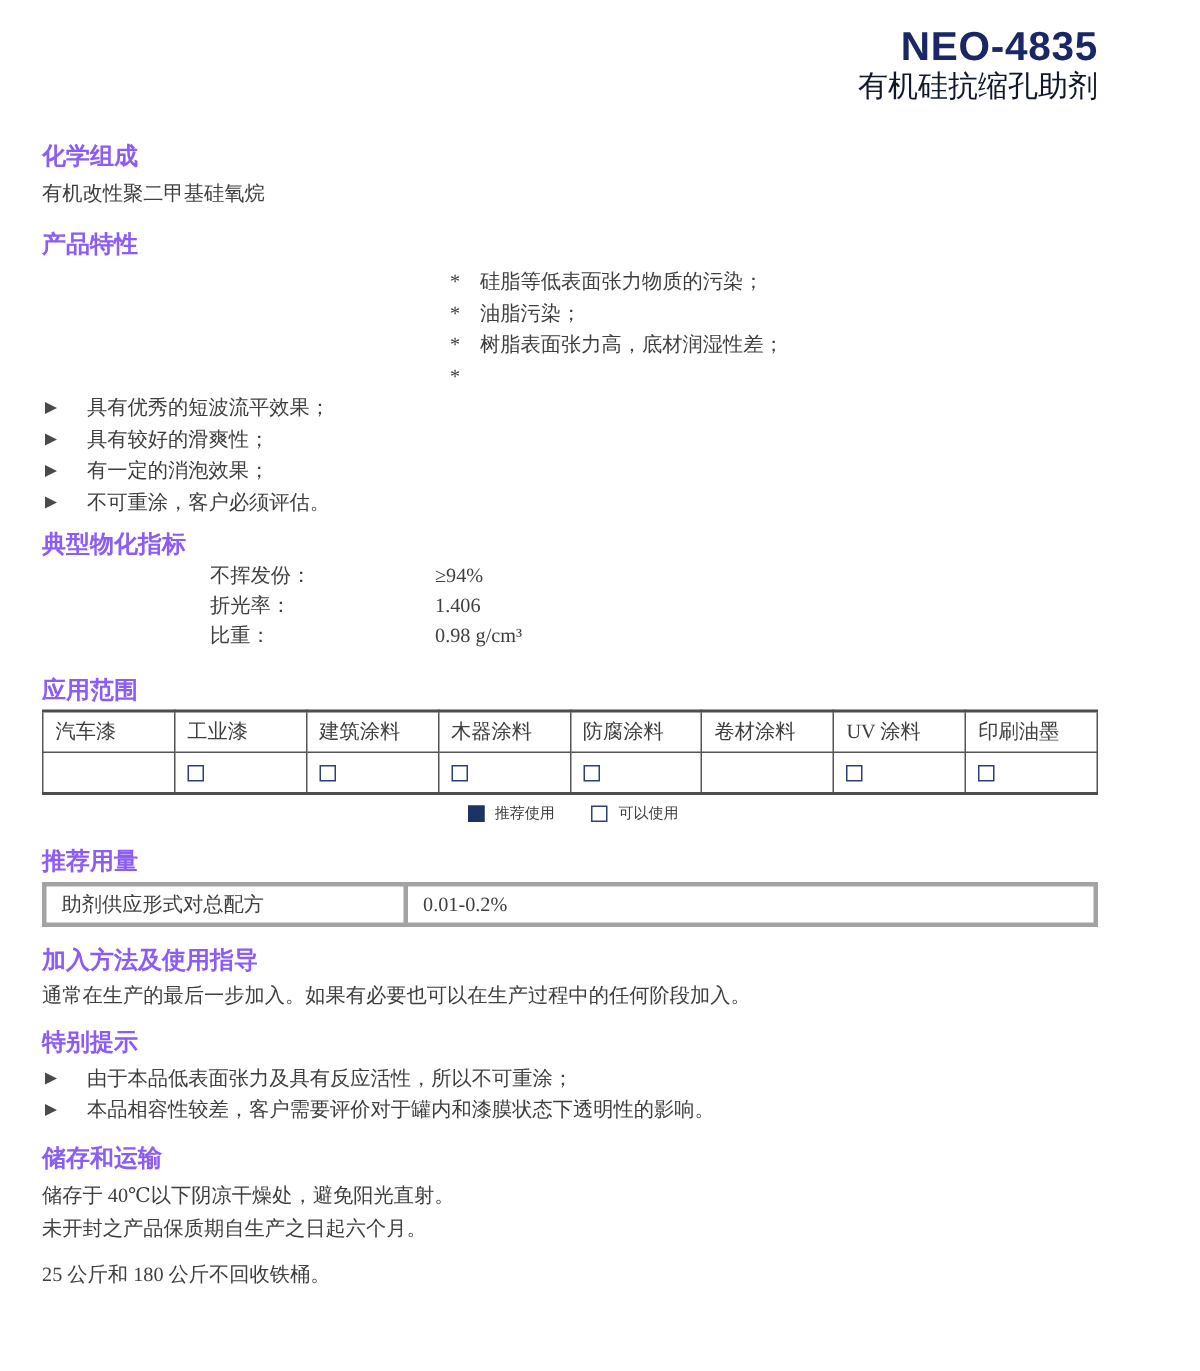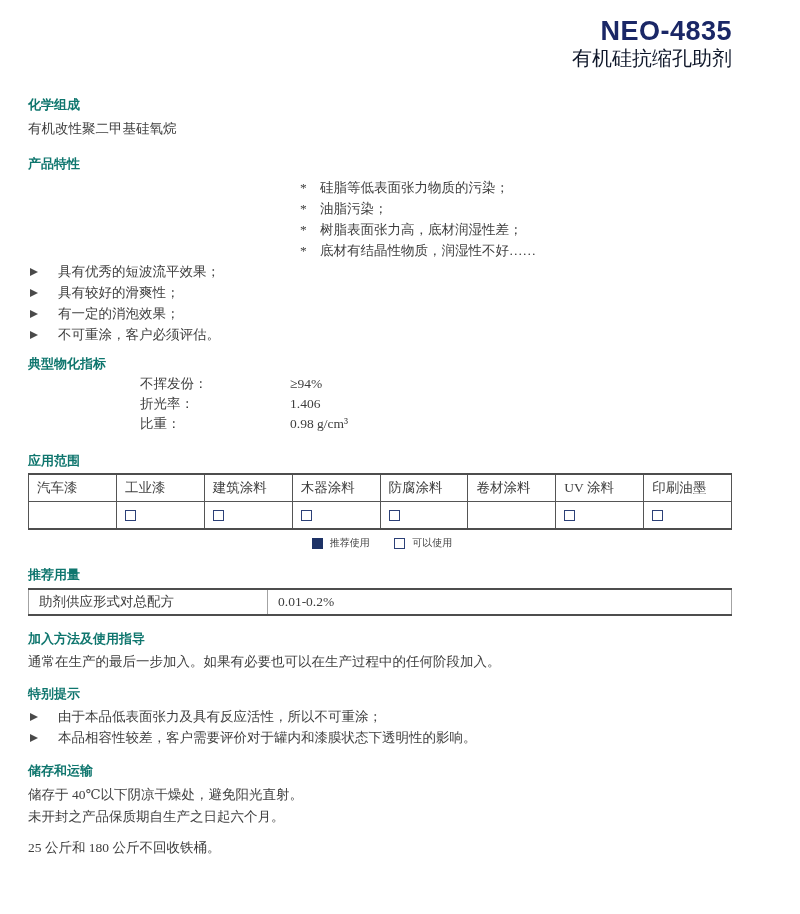--- a/index.html
+++ b/index.html
@@ -15,22 +15,22 @@
   .doc-header { text-align:right; margin-top:4px; }
   .doc-title {
     font-family:"Liberation Sans","DejaVu Sans",sans-serif;
     font-weight:bold; font-size:27px; line-height:30px;
     color:#1a2766; letter-spacing:0.5px;
   }
   .doc-subtitle { font-size:20px; line-height:24px; color:#0f172a; }
 
   
   .section-heading {
-    font-size:13px; line-height:21px; font-weight:bold;
-    color:#0f766e; margin:0;
+    font-size:16px; line-height:21px; font-weight:bold;
+    color:#8b5cf6; margin:0;
   }
   .body-text { font-size:13.5px; line-height:19px; }
 
   .sec-chemical { margin-top:24px; }
   .sec-chemical .body-text { margin-top:4px; }
 
   .sec-features { margin-top:15px; }
   .bullet-list { margin:3px 0 0 0; padding:0; list-style:none; }
   .bullet-row { display:flex; line-height:21px; font-size:13.5px; }
   .bullet-marker-box { width:30px; flex:0 0 30px; display:flex; align-items:center; padding-left:2px; box-sizing:border-box; }
@@ -66,21 +66,21 @@
   .legend-item { display:inline-block; margin-left:22px; }
   .legend-square { display:inline-block; width:9px; height:9px; vertical-align:middle; margin-right:7px; }
   .legend-square.filled { background:#1d3266; border:1px solid #1d3266; }
   .legend-square.empty { background:#ffffff; border:1px solid #2c4077; }
 
   .sec-dosage { margin-top:12px; }
   .dosage-table {
     width:100%; border-collapse:collapse; table-layout:fixed; margin-top:3px;
     border-top:2px solid #4d4d4d; border-bottom:2px solid #4d4d4d;
   }
-  .dosage-table td { border:1px solid #a3a3a3; font-size:13.5px; padding:3px 10px; height:18px; }
+  .dosage-table td { border:3px solid #a3a3a3; font-size:13.5px; padding:3px 10px; height:18px; }
   .dosage-label-cell { width:218px; }
 
   .sec-usage { margin-top:12px; }
   .sec-usage .body-text { margin-top:3px; }
 
   .sec-notes { margin-top:12px; }
   .sec-notes .bullet-list { margin-top:2px; }
 
   .sec-storage { margin-top:12px; }
   .storage-lines { margin-top:3px; }
@@ -116,21 +116,20 @@
           <li class="sub-bullet-row">
             <span class="sub-marker">*</span>
             <span>油脂污染；</span>
           </li>
           <li class="sub-bullet-row">
             <span class="sub-marker">*</span>
             <span>树脂表面张力高，底材润湿性差；</span>
           </li>
           <li class="sub-bullet-row">
             <span class="sub-marker">*</span>
-            <span>底材有结晶性物质，润湿性不好……</span>
           </li>
         </ul>
       </li>
       <li class="bullet-row">
         <span class="bullet-marker-box">
             <span class="arrow-icon"></span>
           </span>
         <span>具有优秀的短波流平效果；</span>
       </li>
       <li class="bullet-row">

